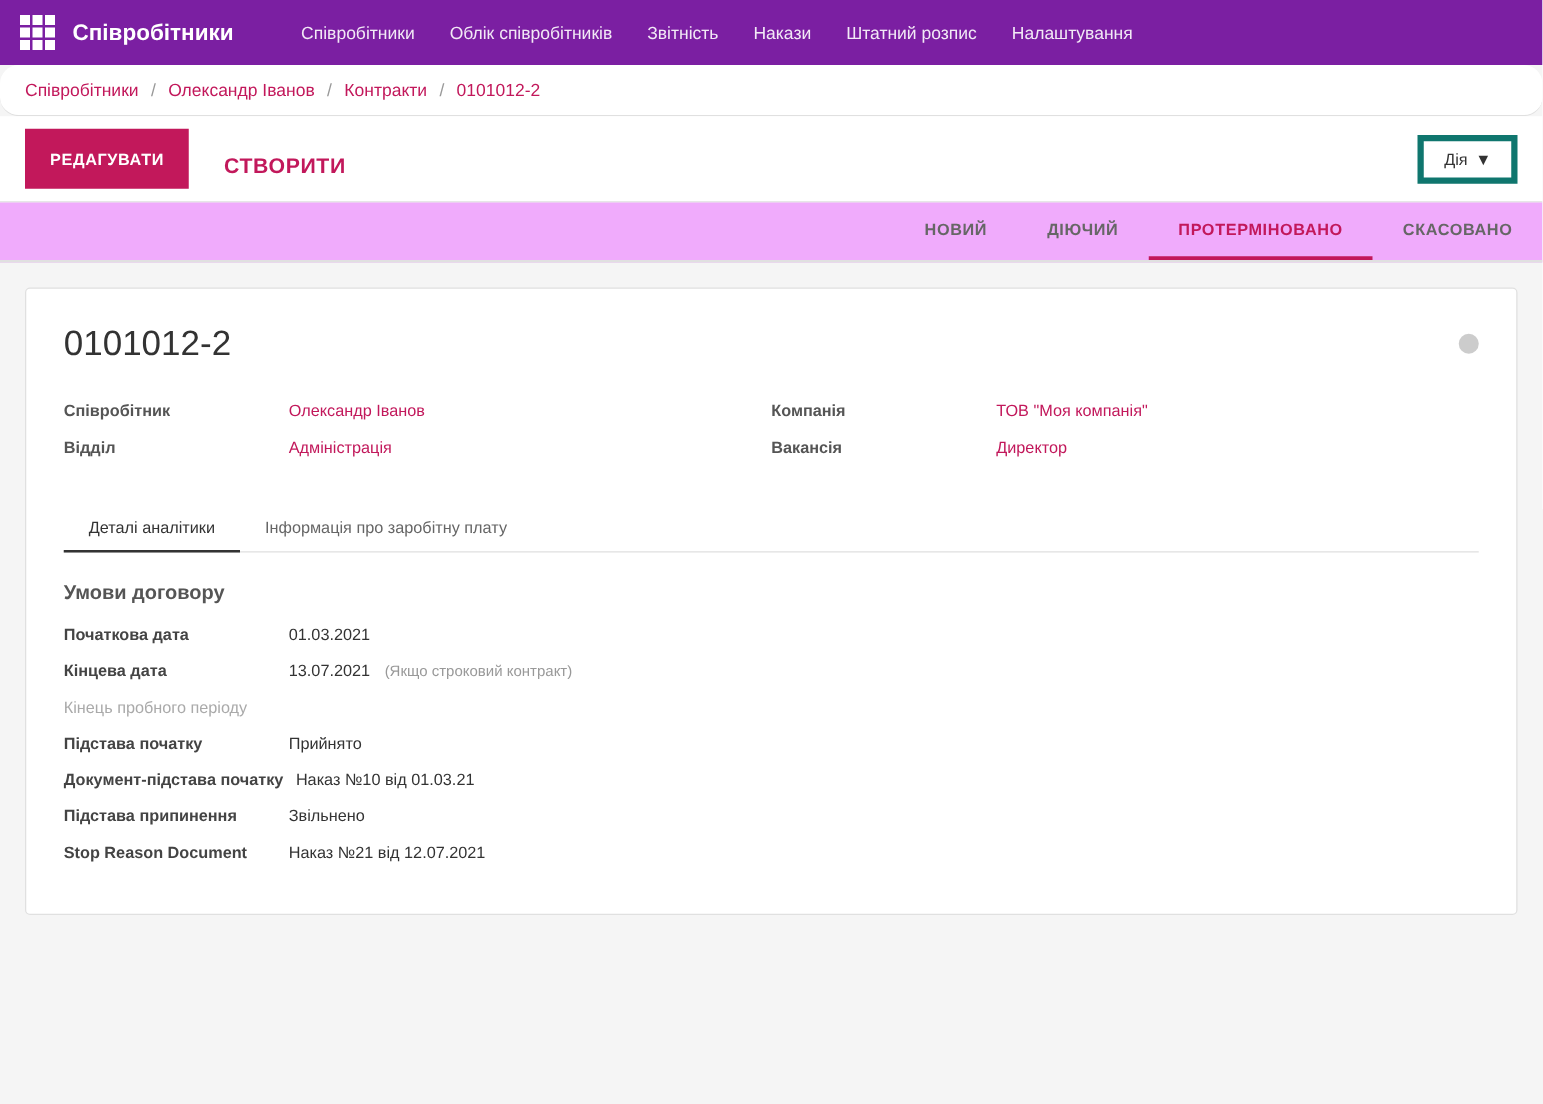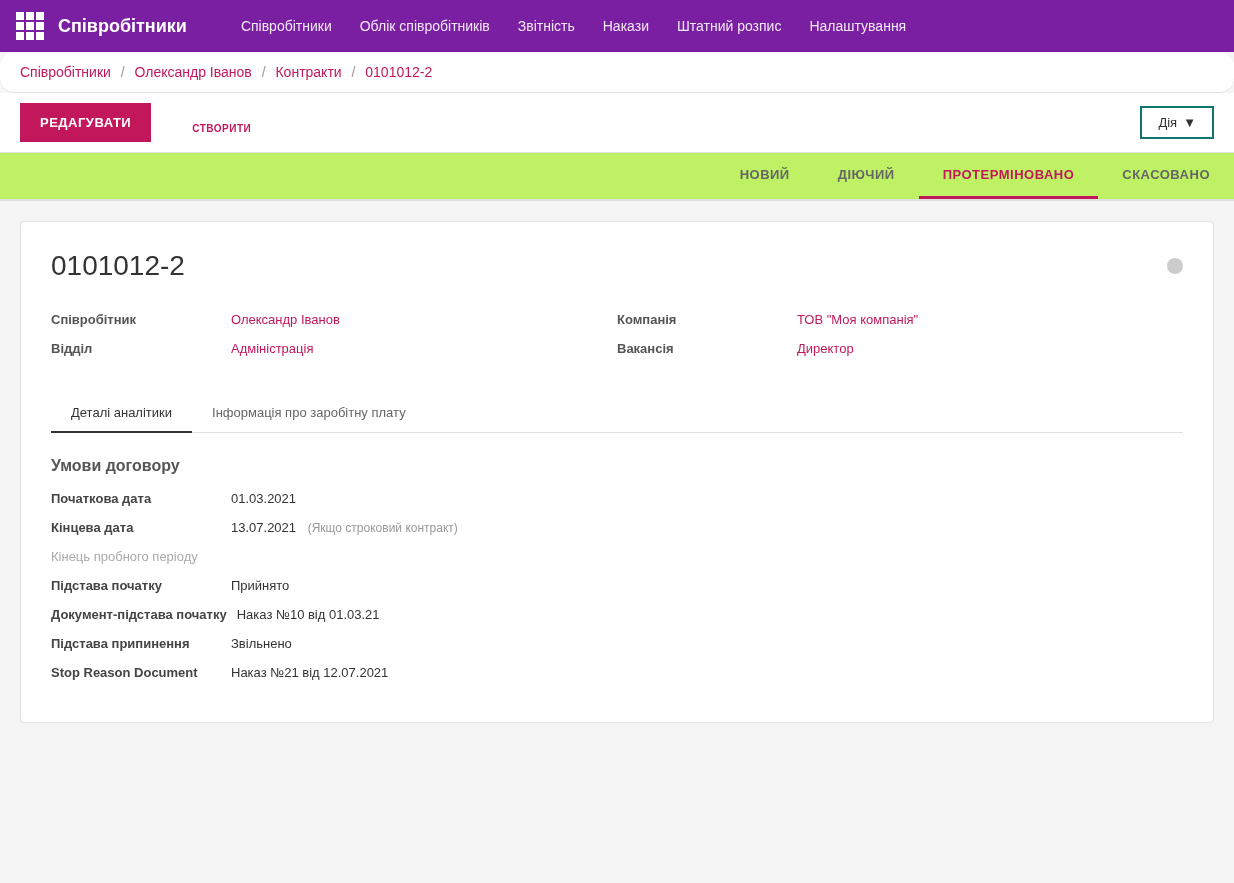--- a/index.html
+++ b/index.html
@@ -68,60 +68,60 @@
     .action-bar {
       background: white;
       padding: 10px 20px;
       display: flex;
       align-items: center;
       justify-content: space-between;
       border-bottom: 1px solid #e0e0e0;
     }
     .action-bar .left-buttons {
       display: flex;
-      gap: 21px;
+      gap: 8px;
     }
     .btn-edit {
       background: #c2185b;
       color: white;
       border: none;
       padding: 8px 20px;
       font-size: 13px;
       font-weight: 700;
       cursor: pointer;
       letter-spacing: 0.5px;
       text-transform: uppercase;
     }
     .btn-create {
       background: white;
       color: #c2185b;
       border: none;
       padding: 8px 20px;
-      font-size: 10px;
+      font-size: 17px;
       font-weight: 600;
       cursor: pointer;
       letter-spacing: 0.5px;
       text-transform: uppercase;
       margin-top: 12px;
     }
     .btn-action {
       background: white;
       color: #333;
-      border: 2px solid #0f766e;
+      border: 5px solid #0f766e;
       padding: 7px 16px;
       font-size: 13px;
       cursor: pointer;
       display: flex;
       align-items: center;
       gap: 6px;
     }
 
     
     .status-tabs {
-      background: #bef264;
+      background: #f0abfc;
       display: flex;
       justify-content: flex-end;
       border-bottom: 2px solid #e0e0e0;
       padding-right: 0;
     }
     .status-tab {
       padding: 14px 24px;
       font-size: 13px;
       font-weight: 600;
       color: #666;

